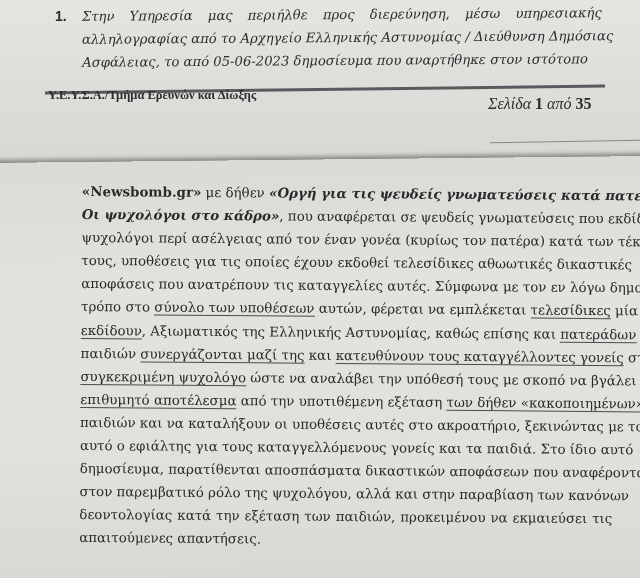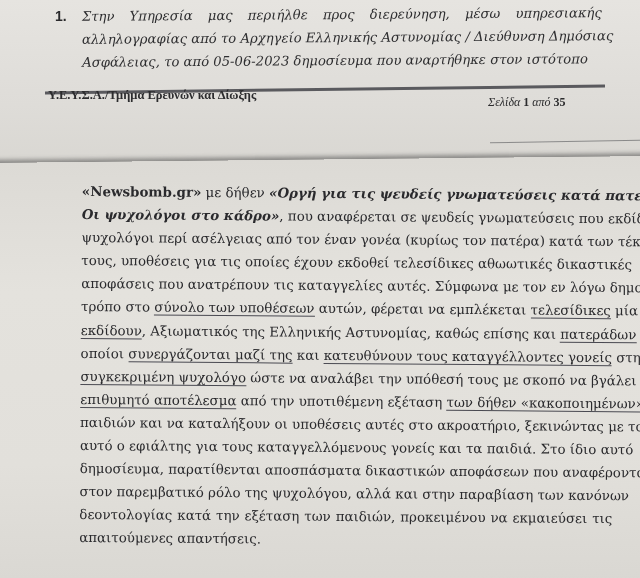--- a/index.html
+++ b/index.html
@@ -39,21 +39,21 @@
       background: #5a5a5e; transform: rotate(-0.7deg);
     }
     .footer-left {
       position: absolute; left: 48px; top: 80px;
       font-family: "Liberation Serif", serif; font-size: 12.5px; font-weight: bold;
       color: #2c2c2e;
       margin-top: 8px;
     }
     .footer-right {
       position: absolute; left: 488px; top: 95px;
-      font-family: "Liberation Serif", serif; font-size: 12px; font-style: italic;
+      font-family: "Liberation Serif", serif; font-size: 16px; font-style: italic;
       color: #2c2c2e;
       text-align: center;
     }
     .footer-right b { font-style: normal; }
     .faint-line {
       position: absolute; left: 490px; top: 141px; width: 150px; height: 1px;
       background: #8a8a8a; transform: rotate(-1deg);
     }
     .main-para {
       position: absolute; left: 82px; top: 180px; width: 533px;
@@ -90,21 +90,21 @@
 <div class="sheet-bottom"></div>
 
 <div class="main-para">
   <span class="line"><span class="b">«Newsbomb.gr»</span> <span>με δήθεν</span> <span class="bi">«Οργή για τις ψευδείς γνωματεύσεις κατά πατεράδων –</span></span>
   <span class="line"><span class="bi">Οι ψυχολόγοι στο κάδρο»</span><span>, που αναφέρεται σε ψευδείς γνωματεύσεις που εκδίδουν</span></span>
   <span class="line">ψυχολόγοι περί ασέλγειας από τον έναν γονέα (κυρίως τον πατέρα) κατά των τέκνων</span>
   <span class="line">τους, υποθέσεις για τις οποίες έχουν εκδοθεί τελεσίδικες αθωωτικές δικαστικές</span>
   <span class="line">αποφάσεις που ανατρέπουν τις καταγγελίες αυτές. Σύμφωνα με τον εν λόγω δημοσίευμα,</span>
   <span class="line"><span>τρόπο στο</span> <span class="uline">σύνολο των υποθέσεων</span> <span>αυτών, φέρεται να εμπλέκεται</span> <span class="uline">τελεσίδικες</span> <span>μία</span></span>
   <span class="line"><span class="uline">εκδίδουν</span><span>, Αξιωματικός της Ελληνικής Αστυνομίας, καθώς επίσης και</span> <span class="uline">πατεράδων</span> </span>
-  <span class="line"><span>οποίοι</span> <span class="uline">συνεργάζονται μαζί της</span> <span>και</span> <span class="uline">κατευθύνουν τους καταγγέλλοντες γονείς</span> <span>στη</span></span>
+  <span class="line"><span>παιδιών</span> <span class="uline">συνεργάζονται μαζί της</span> <span>και</span> <span class="uline">κατευθύνουν τους καταγγέλλοντες γονείς</span> <span>στη</span></span>
   <span class="line"><span class="uline">συγκεκριμένη ψυχολόγο</span> <span>ώστε να αναλάβει την υπόθεσή τους με σκοπό να βγάλει το</span></span>
   <span class="line"><span class="uline">επιθυμητό αποτέλεσμα</span> <span>από την υποτιθέμενη εξέταση</span> <span class="uline">των δήθεν «κακοποιημένων»</span></span>
   <span class="line">παιδιών και να καταλήξουν οι υποθέσεις αυτές στο ακροατήριο, ξεκινώντας με τον τρόπο</span>
   <span class="line">αυτό ο εφιάλτης για τους καταγγελλόμενους γονείς και τα παιδιά. Στο ίδιο αυτό</span>
   <span class="line">δημοσίευμα, παρατίθενται αποσπάσματα δικαστικών αποφάσεων που αναφέρονται</span>
   <span class="line">στον παρεμβατικό ρόλο της ψυχολόγου, αλλά και στην παραβίαση των κανόνων</span>
   <span class="line">δεοντολογίας κατά την εξέταση των παιδιών, προκειμένου να εκμαιεύσει τις</span>
   <span class="line last">απαιτούμενες απαντήσεις.</span>
 </div>
 

